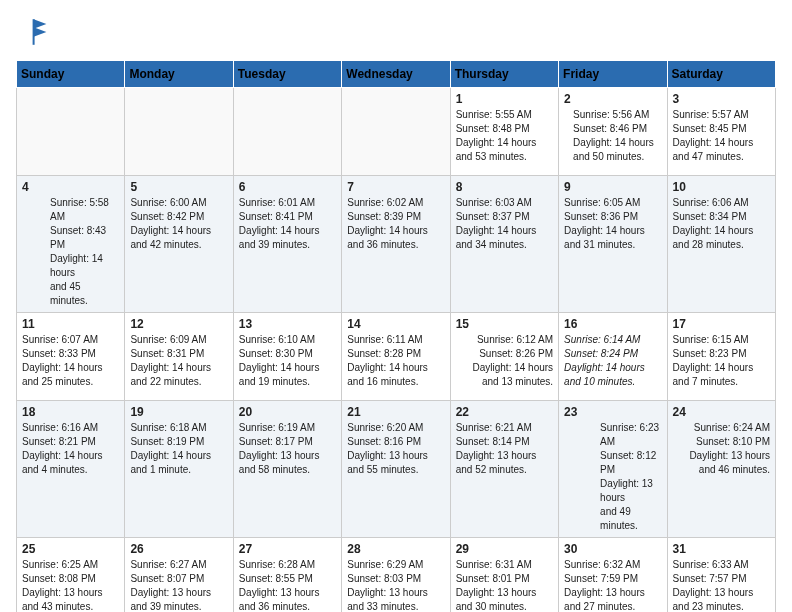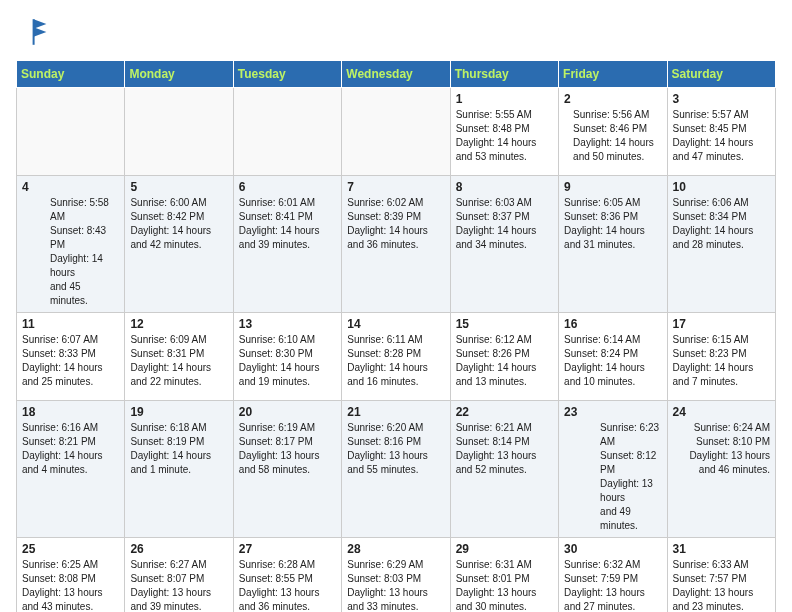--- a/index.html
+++ b/index.html
@@ -43,21 +43,21 @@
       font-size: 15px;
       color: #444;
     }
     table {
       width: 100%;
       border-collapse: collapse;
       table-layout: fixed;
     }
     thead th {
       background: #2b6cb0;
-      color: #bef264;
+      color: #000000;
       font-size: 12px;
       font-weight: bold;
       padding: 6px 4px;
       text-align: left;
       border: 1px solid #fff;
     }
     tbody td {
       border: 1px solid #ccc;
       vertical-align: top;
       padding: 4px 5px;
@@ -220,28 +220,28 @@
         </td>
         <td>
           <div class="day-num">14</div>
           <div class="cell-content" style="white-space: pre-line;">Sunrise: 6:11 AM
 Sunset: 8:28 PM
 Daylight: 14 hours
 and 16 minutes.</div>
         </td>
         <td>
           <div class="day-num">15</div>
-          <div class="cell-content" style="white-space: pre-line;">Sunrise: 6:12 AM
+          <div class="cell-content" style="white-space: pre-line; text-align: right;">Sunrise: 6:12 AM
 Sunset: 8:26 PM
 Daylight: 14 hours
 and 13 minutes.</div>
         </td>
         <td>
           <div class="day-num">16</div>
-          <div class="cell-content" style="white-space: pre-line;">Sunrise: 6:14 AM
+          <div class="cell-content" style="white-space: pre-line; font-style: italic;">Sunrise: 6:14 AM
 Sunset: 8:24 PM
 Daylight: 14 hours
 and 10 minutes.</div>
         </td>
         <td>
           <div class="day-num">17</div>
           <div class="cell-content" style="white-space: pre-line;">Sunrise: 6:15 AM
 Sunset: 8:23 PM
 Daylight: 14 hours
 and 7 minutes.</div>

